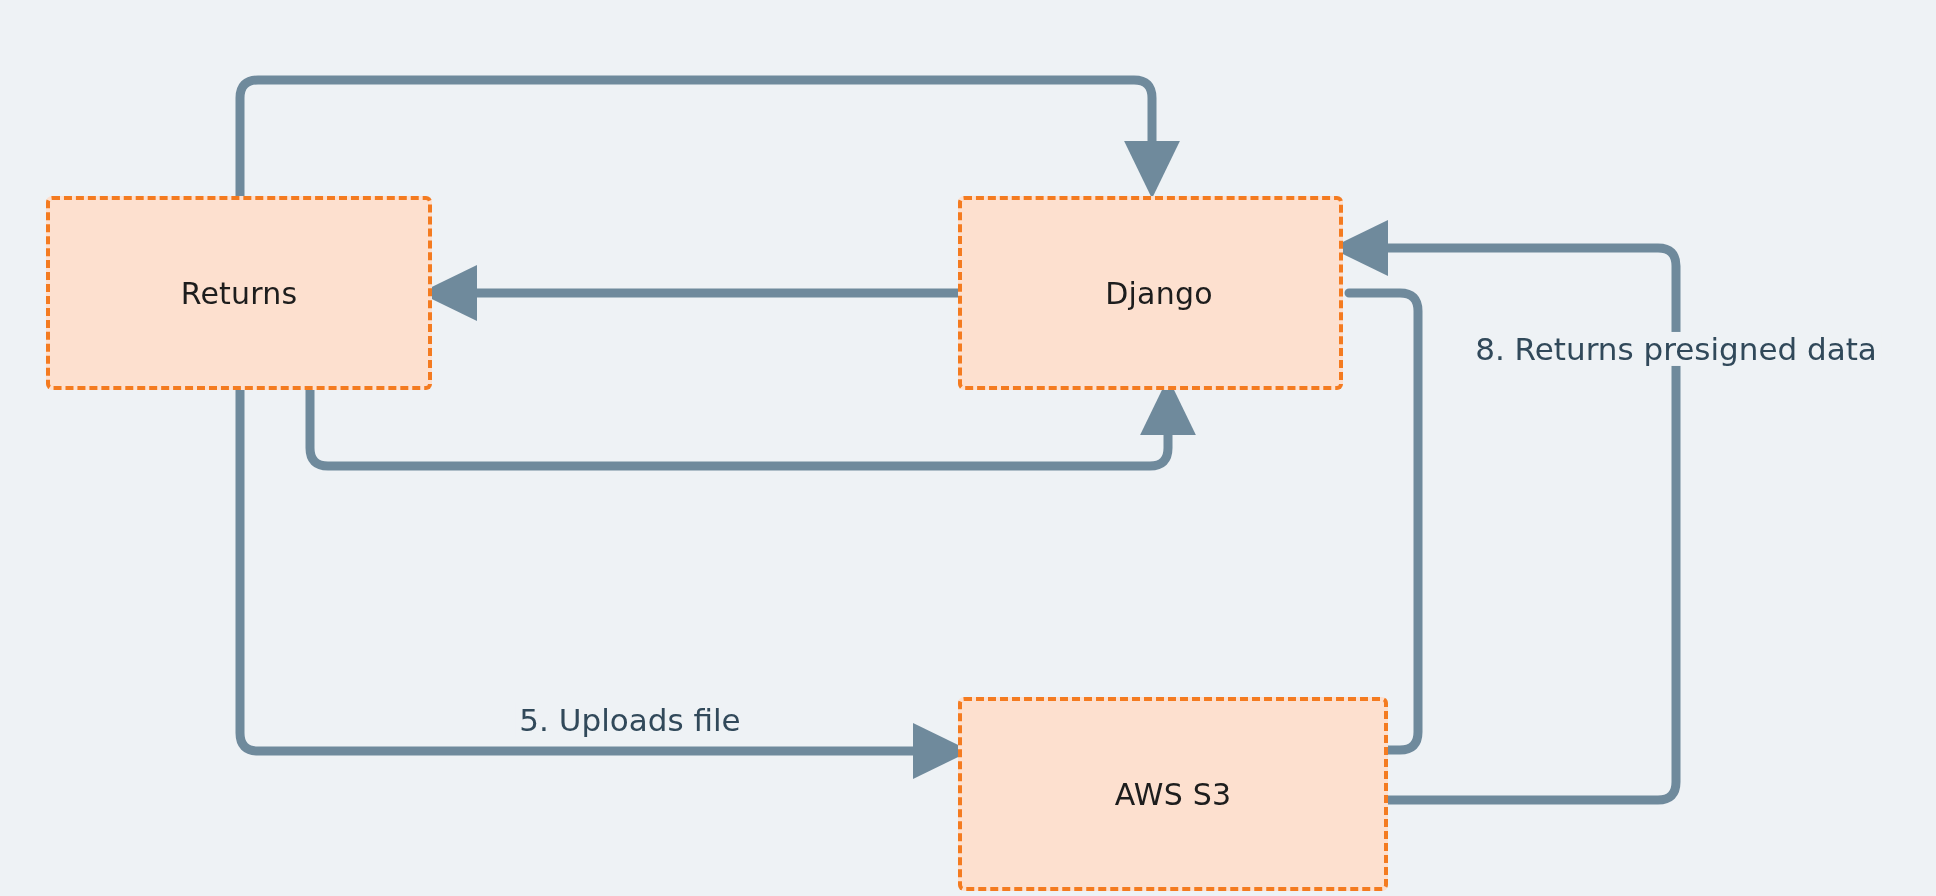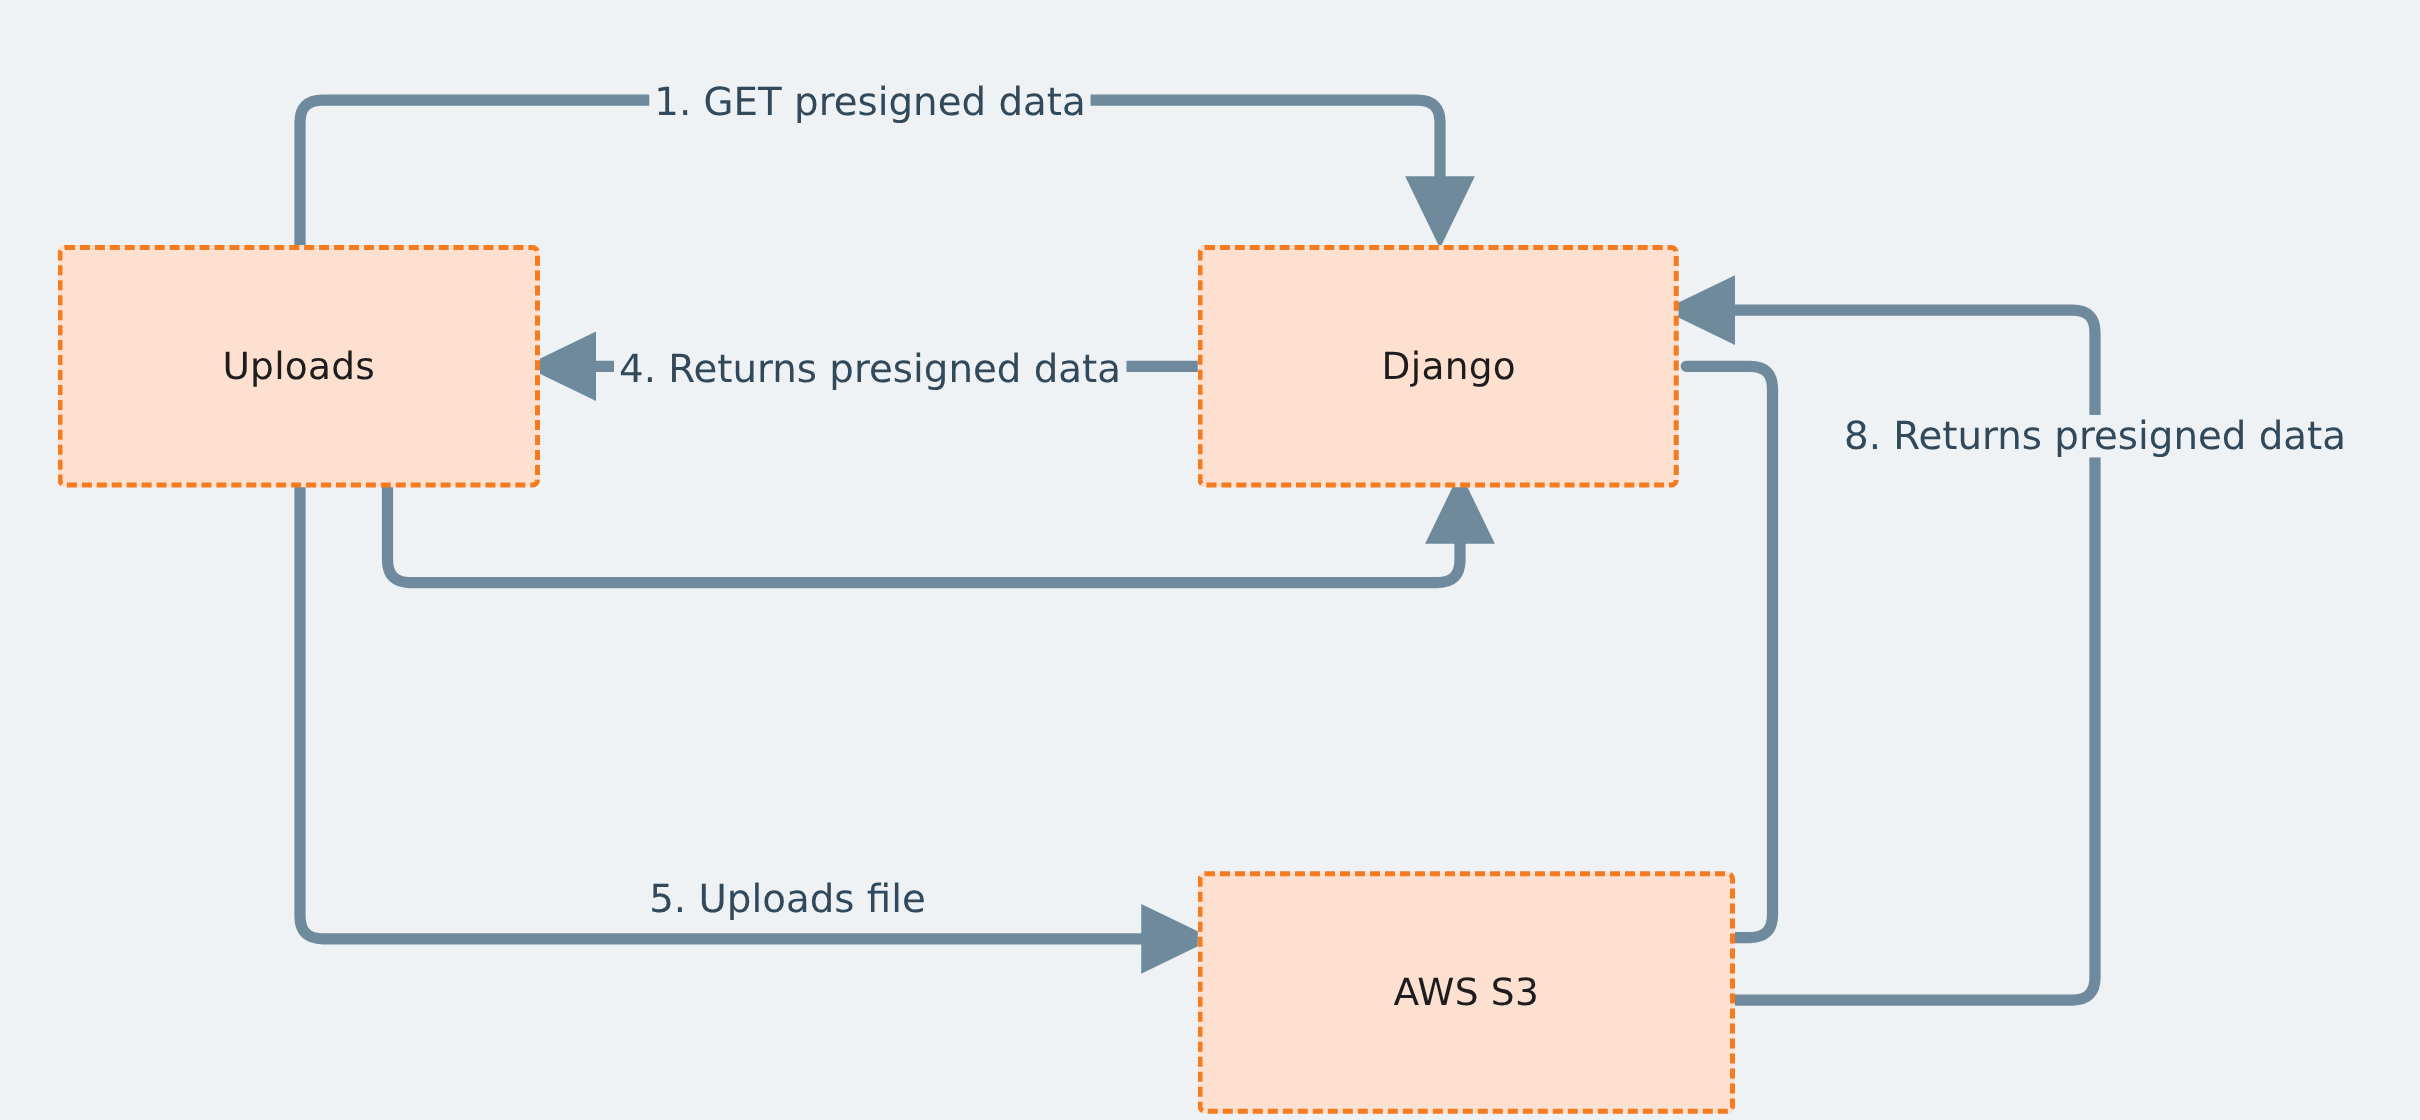--- a/index.html
+++ b/index.html
@@ -75,34 +75,32 @@
 
       <path d="M240,390 L240,733 Q240,751 258,751 L940,751" marker-end="url(#ah)"></path>
 
       <path d="M1349,293 L1400,293 Q1418,293 1418,311 L1418,732 Q1418,750 1400,750 L1361,750" marker-end="url(#ah)"></path>
 
       <path d="M1349,800 L1658,800 Q1676,800 1676,782 L1676,266 Q1676,248 1658,248 L1361,248" marker-end="url(#ah)"></path>
     </g>
   </svg>
 
   <div class="node" style="left:46px; top:196px; width:386px; height:194px;">
-    <span class="node-label">Uploads</span>
+    <span class="node-label">Returns</span>
   </div>
 
   <div class="node" style="left:958px; top:196px; width:385px; height:194px;padding-left:17px;">
     <span class="node-label">Django</span>
   </div>
 
   <div class="node" style="left:958px; top:654px; width:430px; height:194px;margin-top:43px;">
     <span class="node-label">AWS S3</span>
   </div>
 
-  <div class="edge-label" style="left:696px; top:82px;">1. GET presigned data</div>
 
-  <div class="edge-label" style="left:696px; top:296px;">4. Returns presigned data</div>
 
 
 
   <div class="edge-label" style="left:1676px; top:349px;">8. Returns presigned data</div>
 
   <div class="edge-label" style="left:630px; top:720px;">5. Uploads file</div>
 
 </div>
 
 </body></html>

